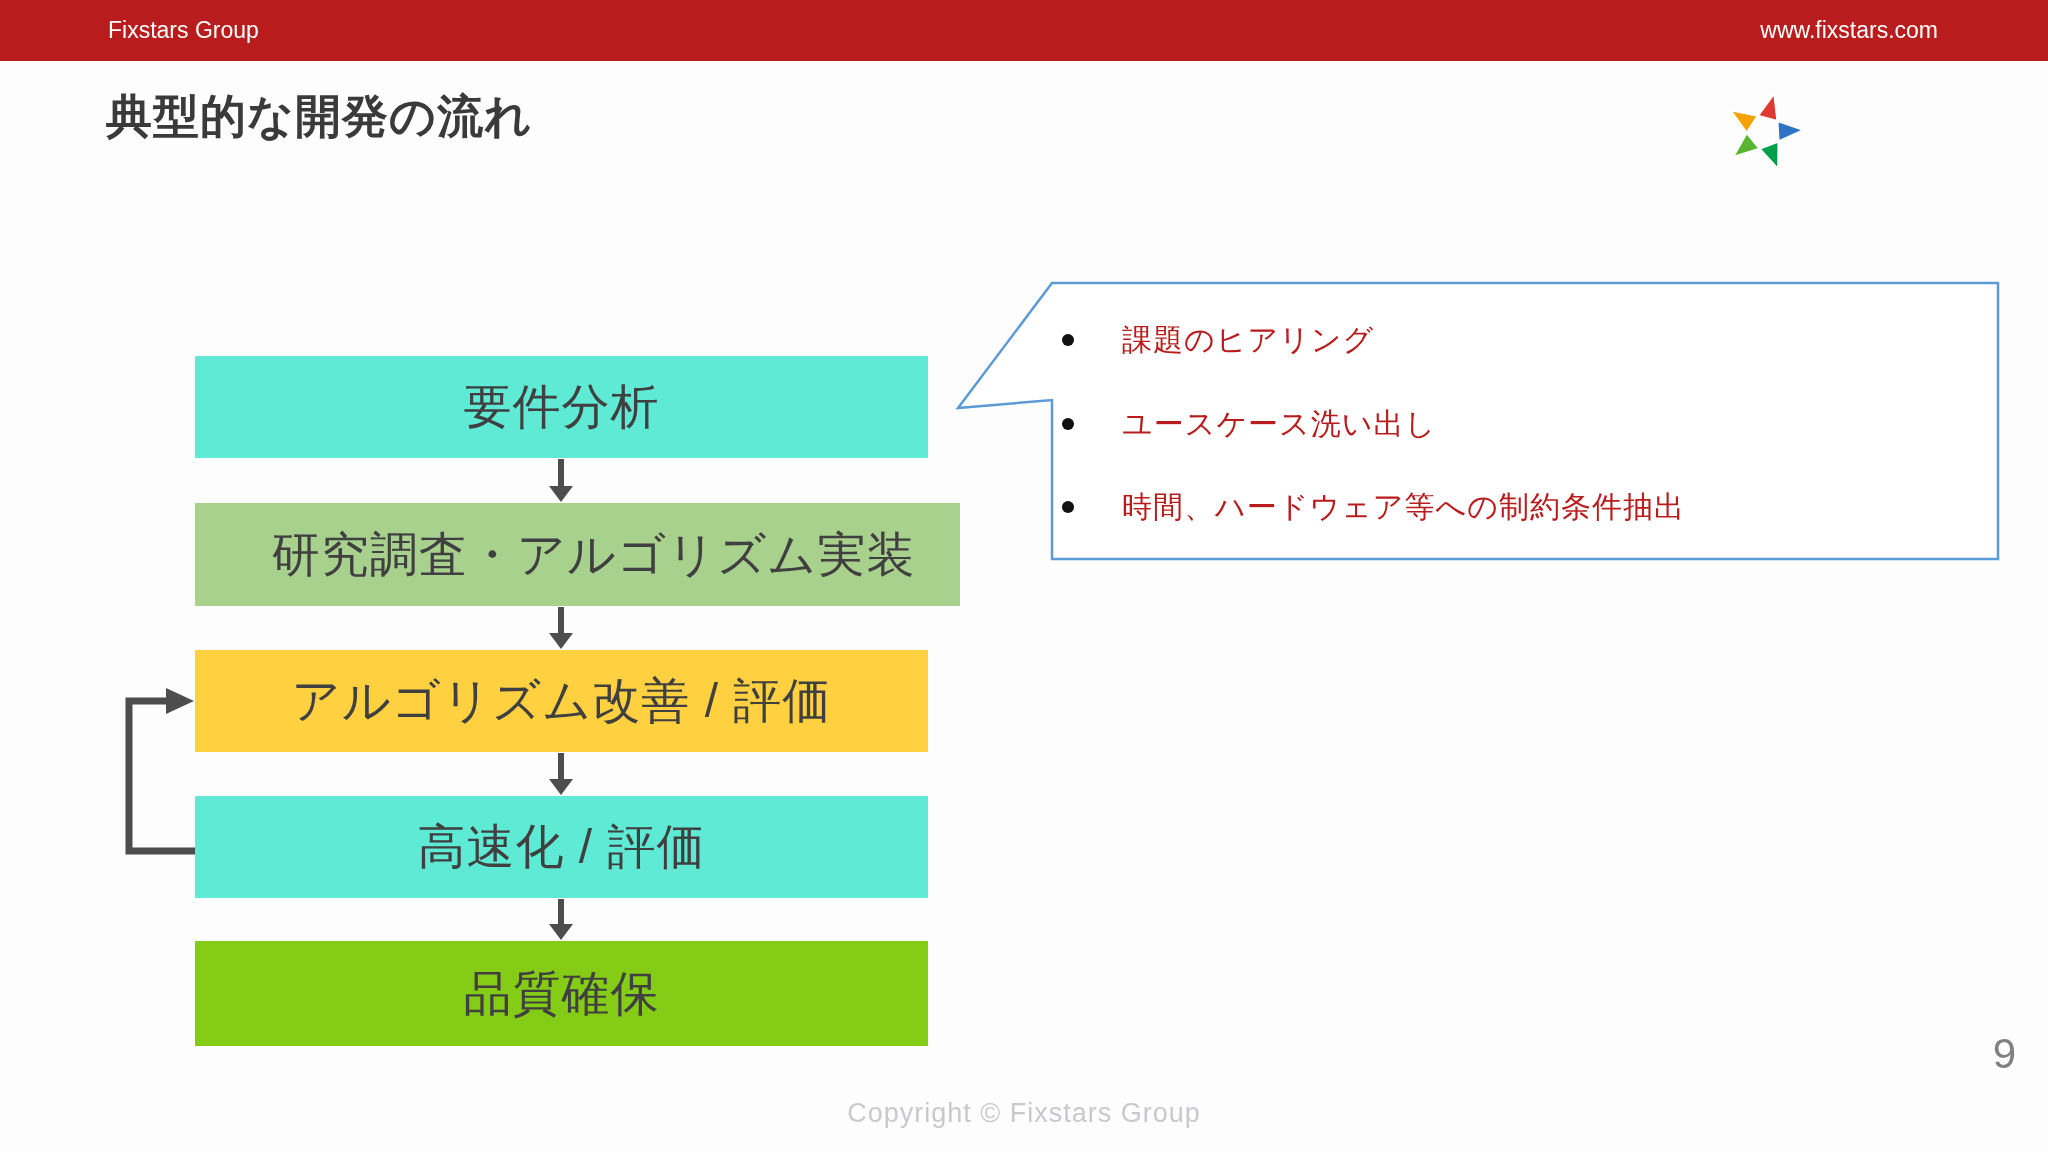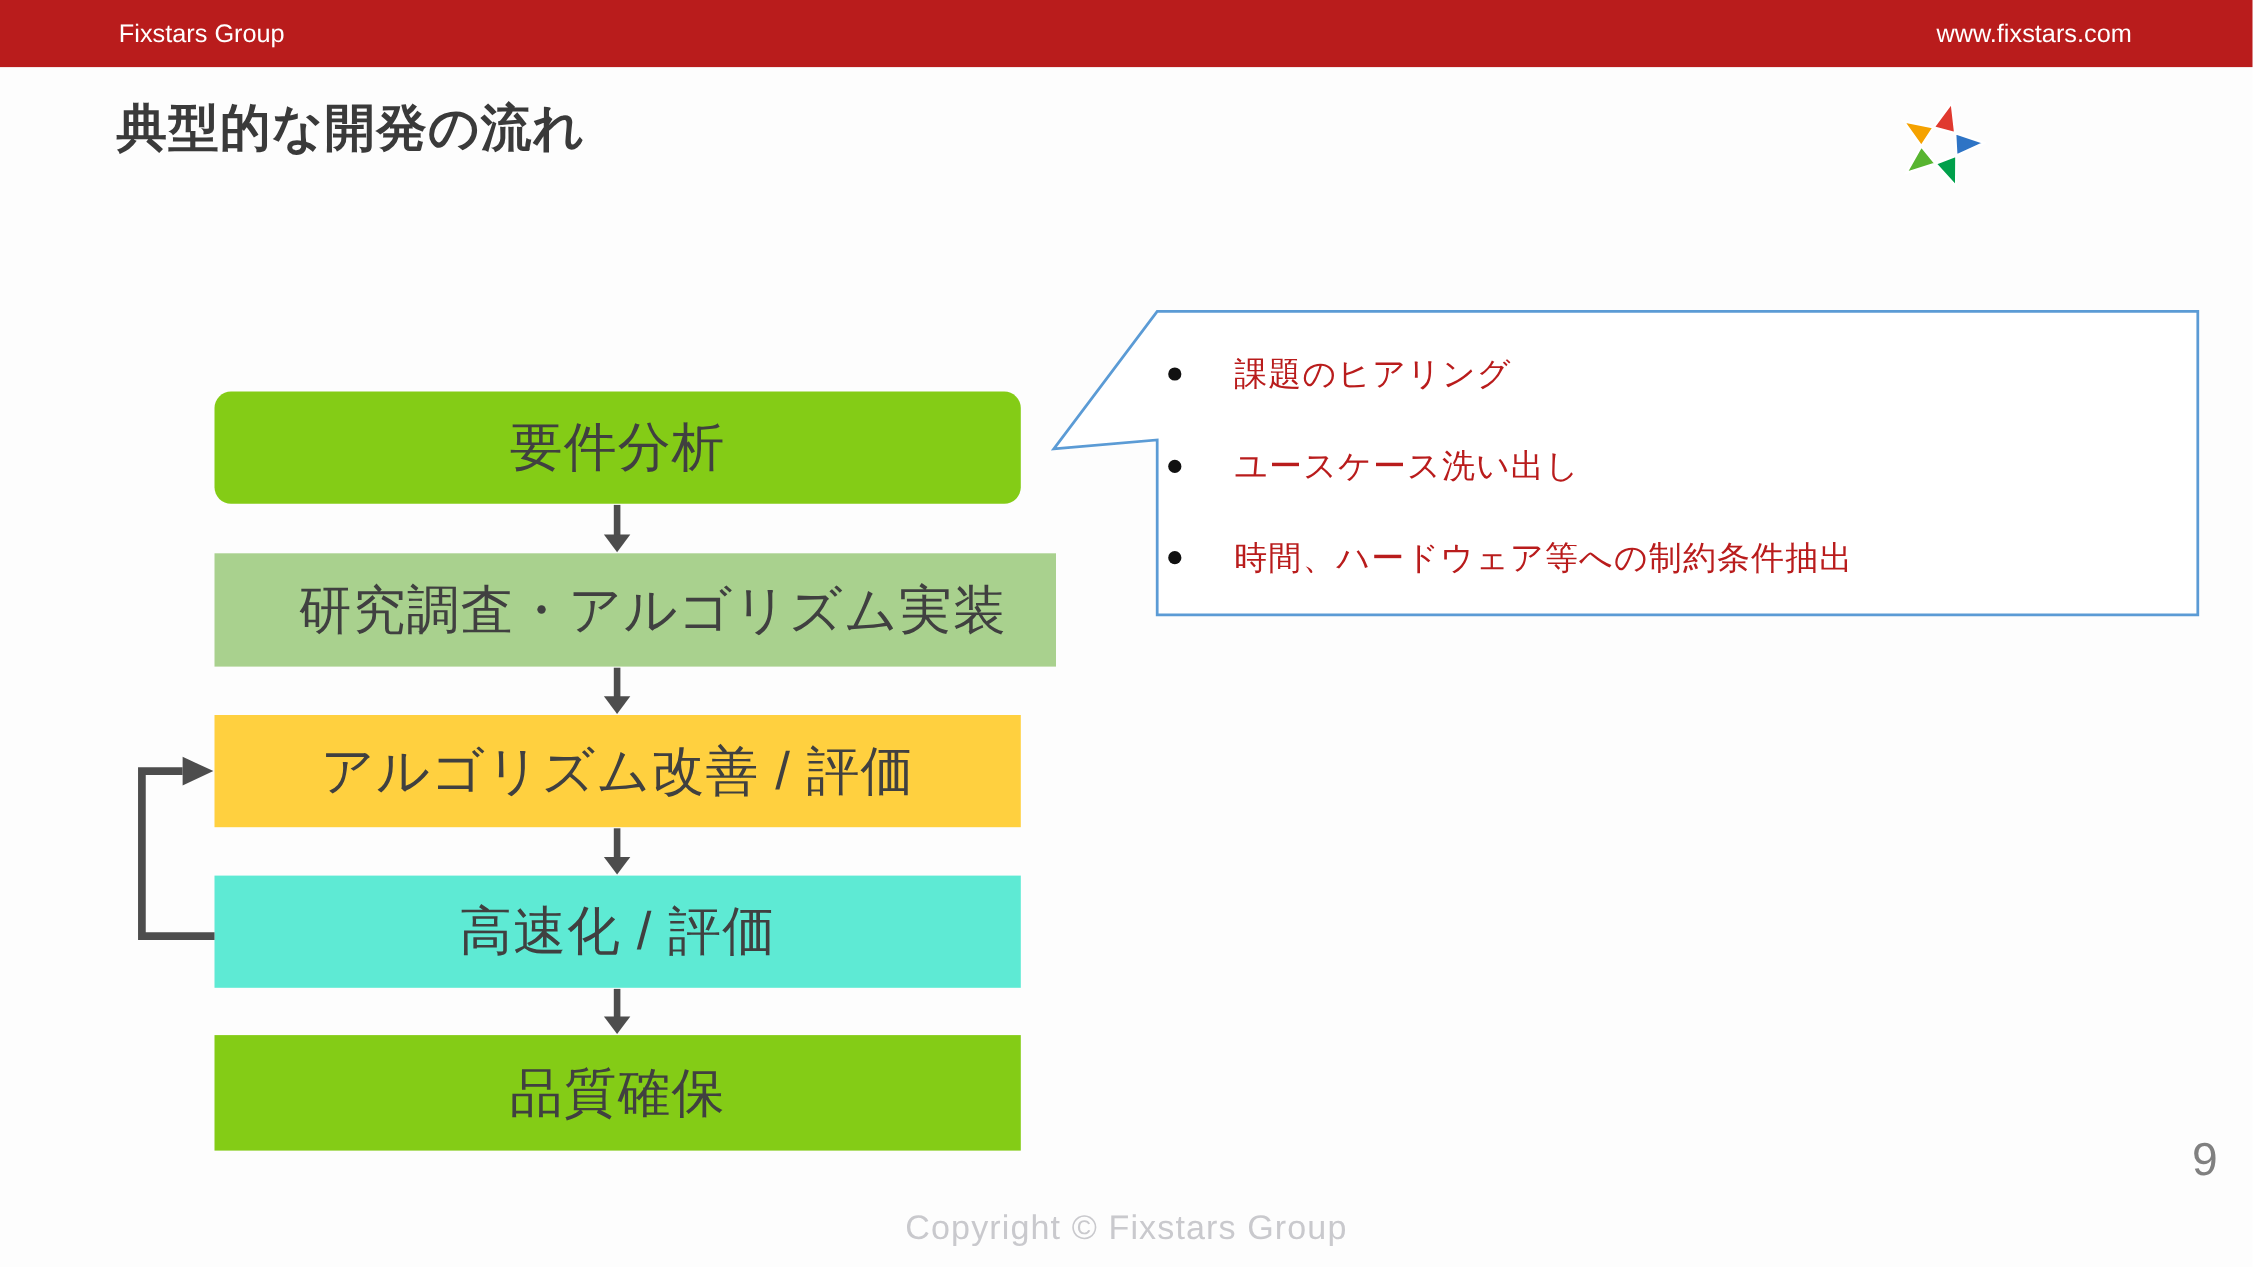--- a/index.html
+++ b/index.html
@@ -55,21 +55,21 @@
   .c-row .dot{
     width:12px;height:12px;border-radius:50%;background:#111111;
     margin-right:48px;flex:0 0 auto;
   }
   .c-row.r0{top:316px;}
   .c-row.r1{top:400px;}
   .c-row.r2{top:483px;}
   
   .copyright{
     position:absolute;left:0;right:0;top:1098px;text-align:center;
-    font-size:31px;color:#c9c9cd;letter-spacing:1px;
+    font-size:27px;color:#c9c9cd;letter-spacing:1px;
   }
   .pagenum{
     position:absolute;top:1030px;right:32px;
     font-size:42px;color:#808080;
   }
 </style>
 </head>
 <body>
 
 <div class="canvas">
@@ -86,21 +86,21 @@
 
       <polygon points="49.8,3.3 34.1,24.6 52.8,29.6" stroke="#ffffff" stroke-width="2" fill="#e0392f"></polygon>
       <polygon points="77.9,38.0 52.8,29.6 53.8,49.0" stroke="#ffffff" stroke-width="2" fill="#2e74c5"></polygon>
       <polygon points="53.6,75.5 53.8,49.0 35.7,55.9" stroke="#ffffff" stroke-width="2" fill="#00a04b"></polygon>
       <polygon points="10.5,63.9 35.7,55.9 23.5,40.9" stroke="#ffffff" stroke-width="2" fill="#58b530"></polygon>
       <polygon points="8.1,19.3 23.5,40.9 34.1,24.6" stroke="#ffffff" stroke-width="2" fill="#f5a200"></polygon>
     </svg>
   </div>
 
   <div>
-    <div class="step s0" style="background: #84cc16; border-radius: 15px;">要件分析</div>
+    <div class="step s0" style="background: #5eead4;">要件分析</div>
     <div class="step s1" style="background: rgb(169, 209, 142);">研究調査・アルゴリズム実装</div>
     <div class="step s2" style="background: rgb(255, 208, 63);">アルゴリズム改善 / 評価</div>
     <div class="step s3" style="background: #5eead4;">高速化 / 評価</div>
     <div class="step s4" style="background: #84cc16;">品質確保</div>
   </div>
 
   <svg class="arrows">
     <line class="ln" x1="561" y1="459" x2="561" y2="488"></line>
     <polygon class="hd" points="549,486 573,486 561,502"></polygon>
     <line class="ln" x1="561" y1="607" x2="561" y2="635"></line>

